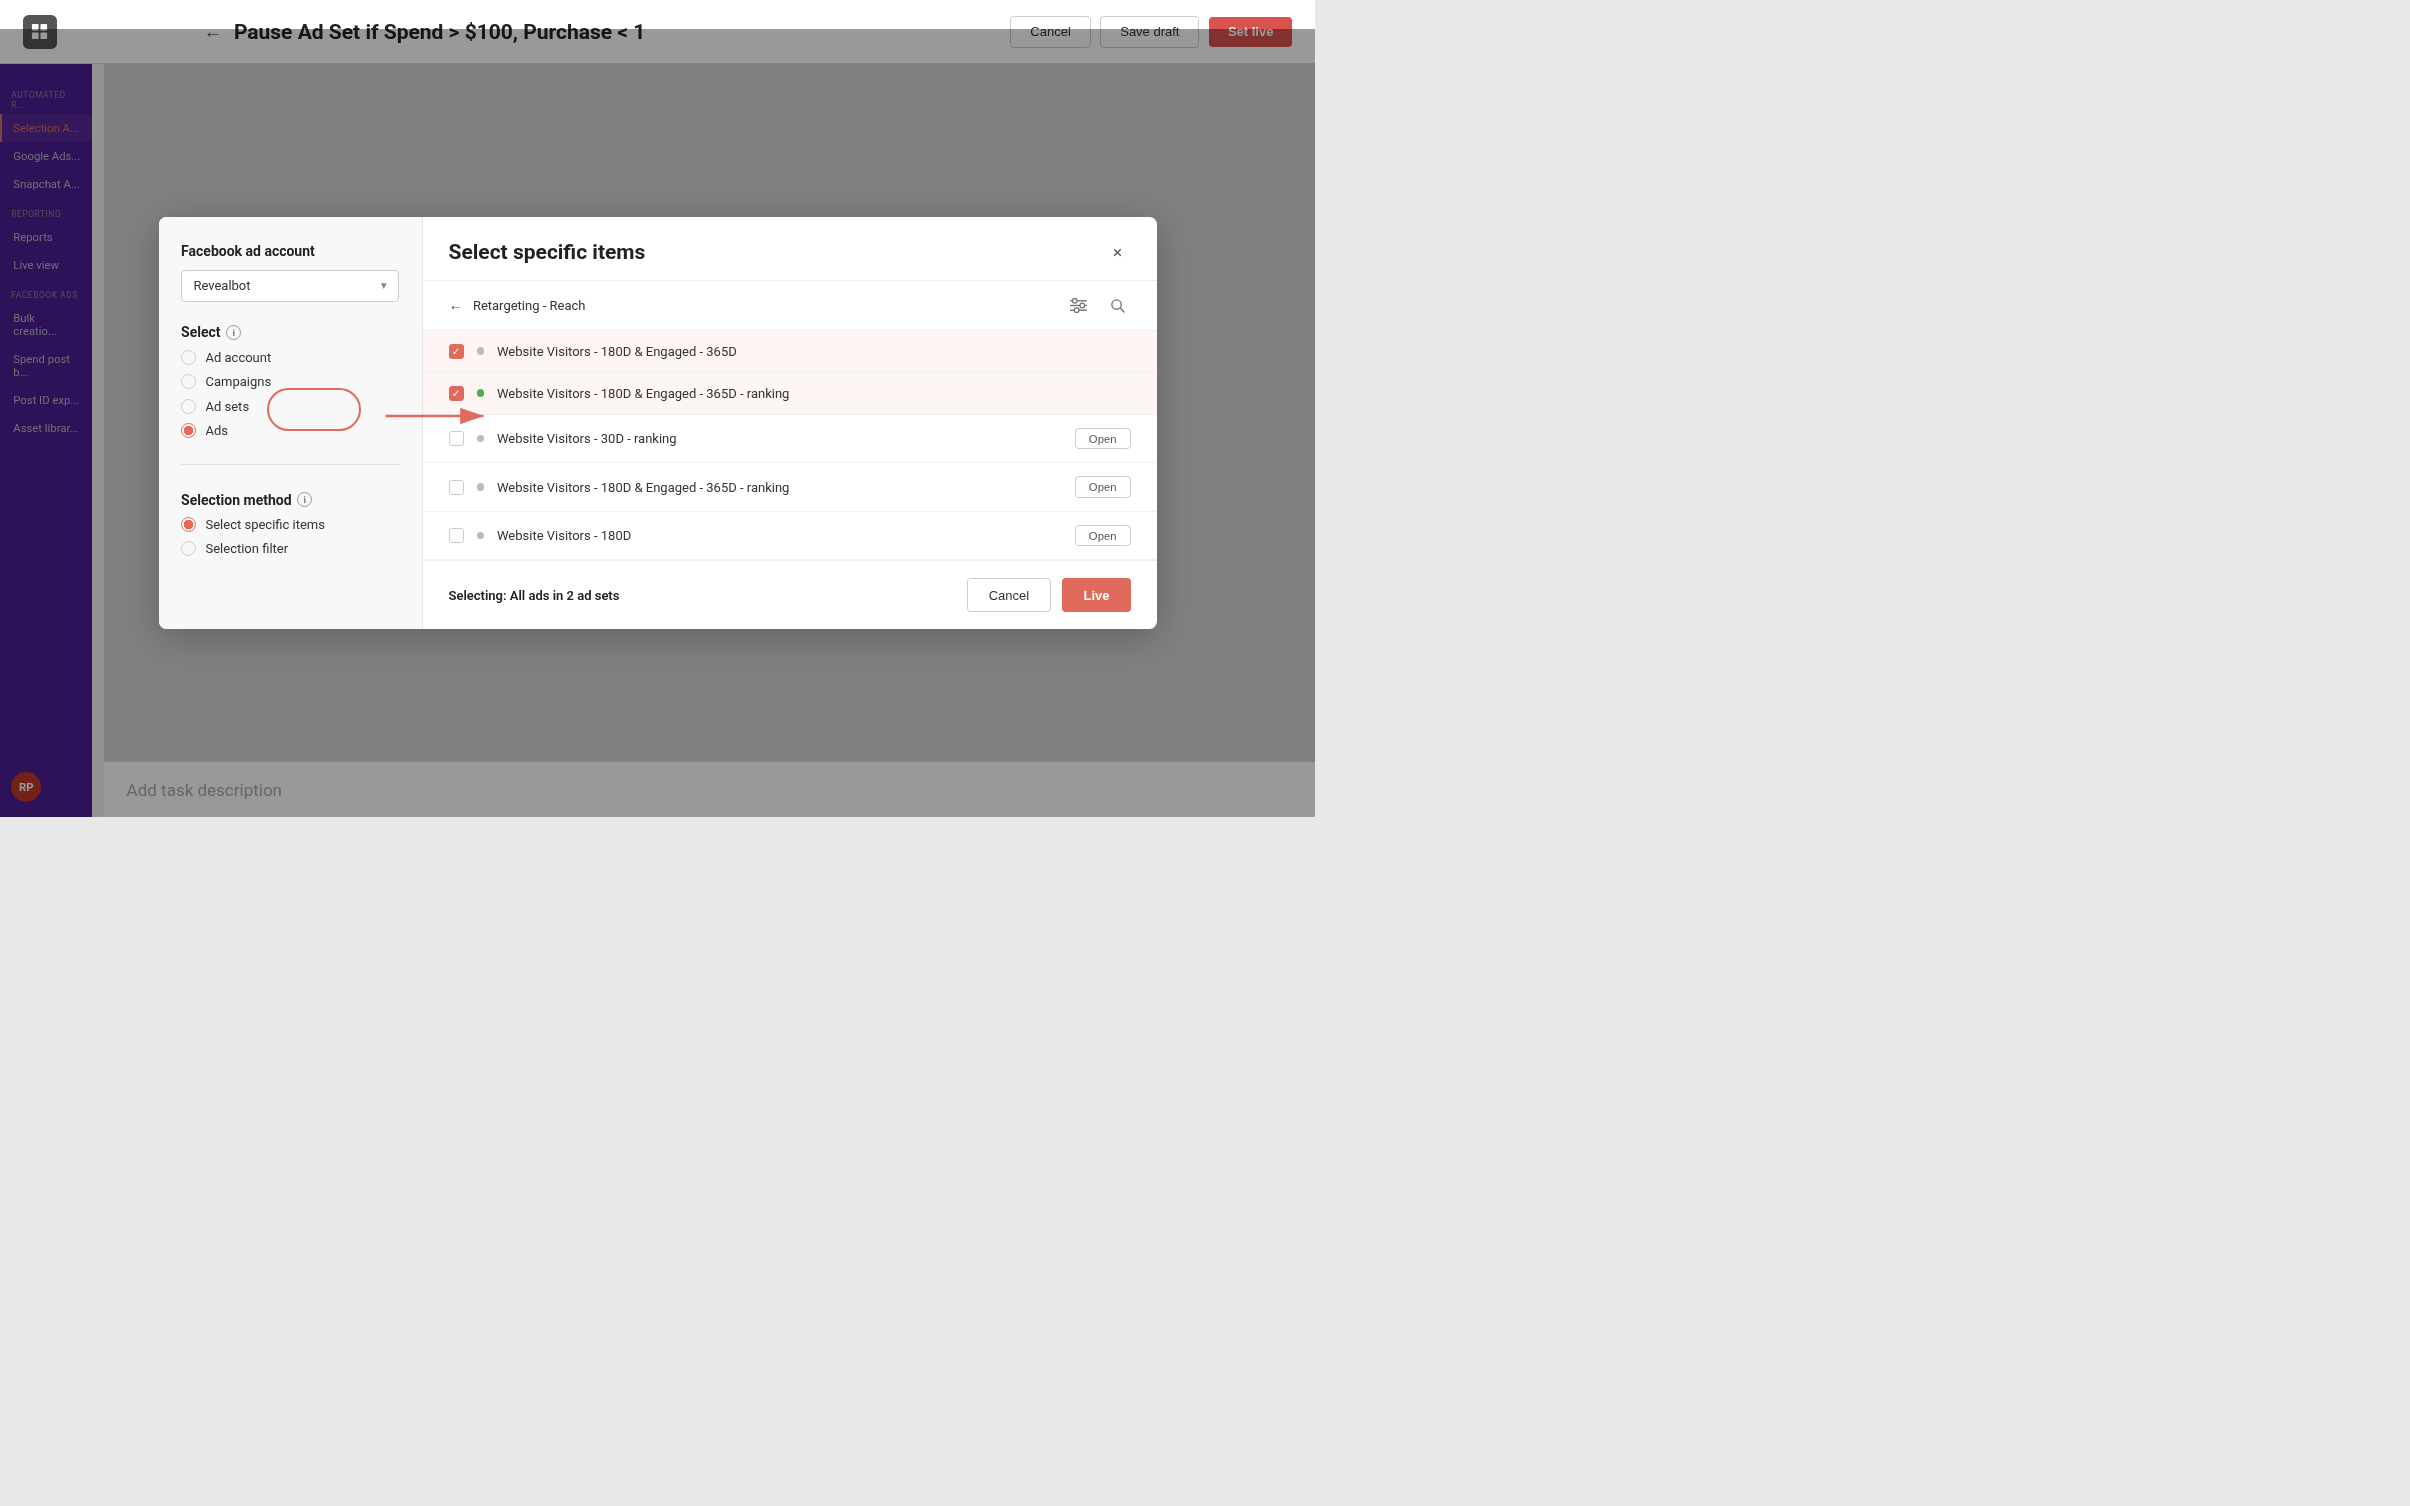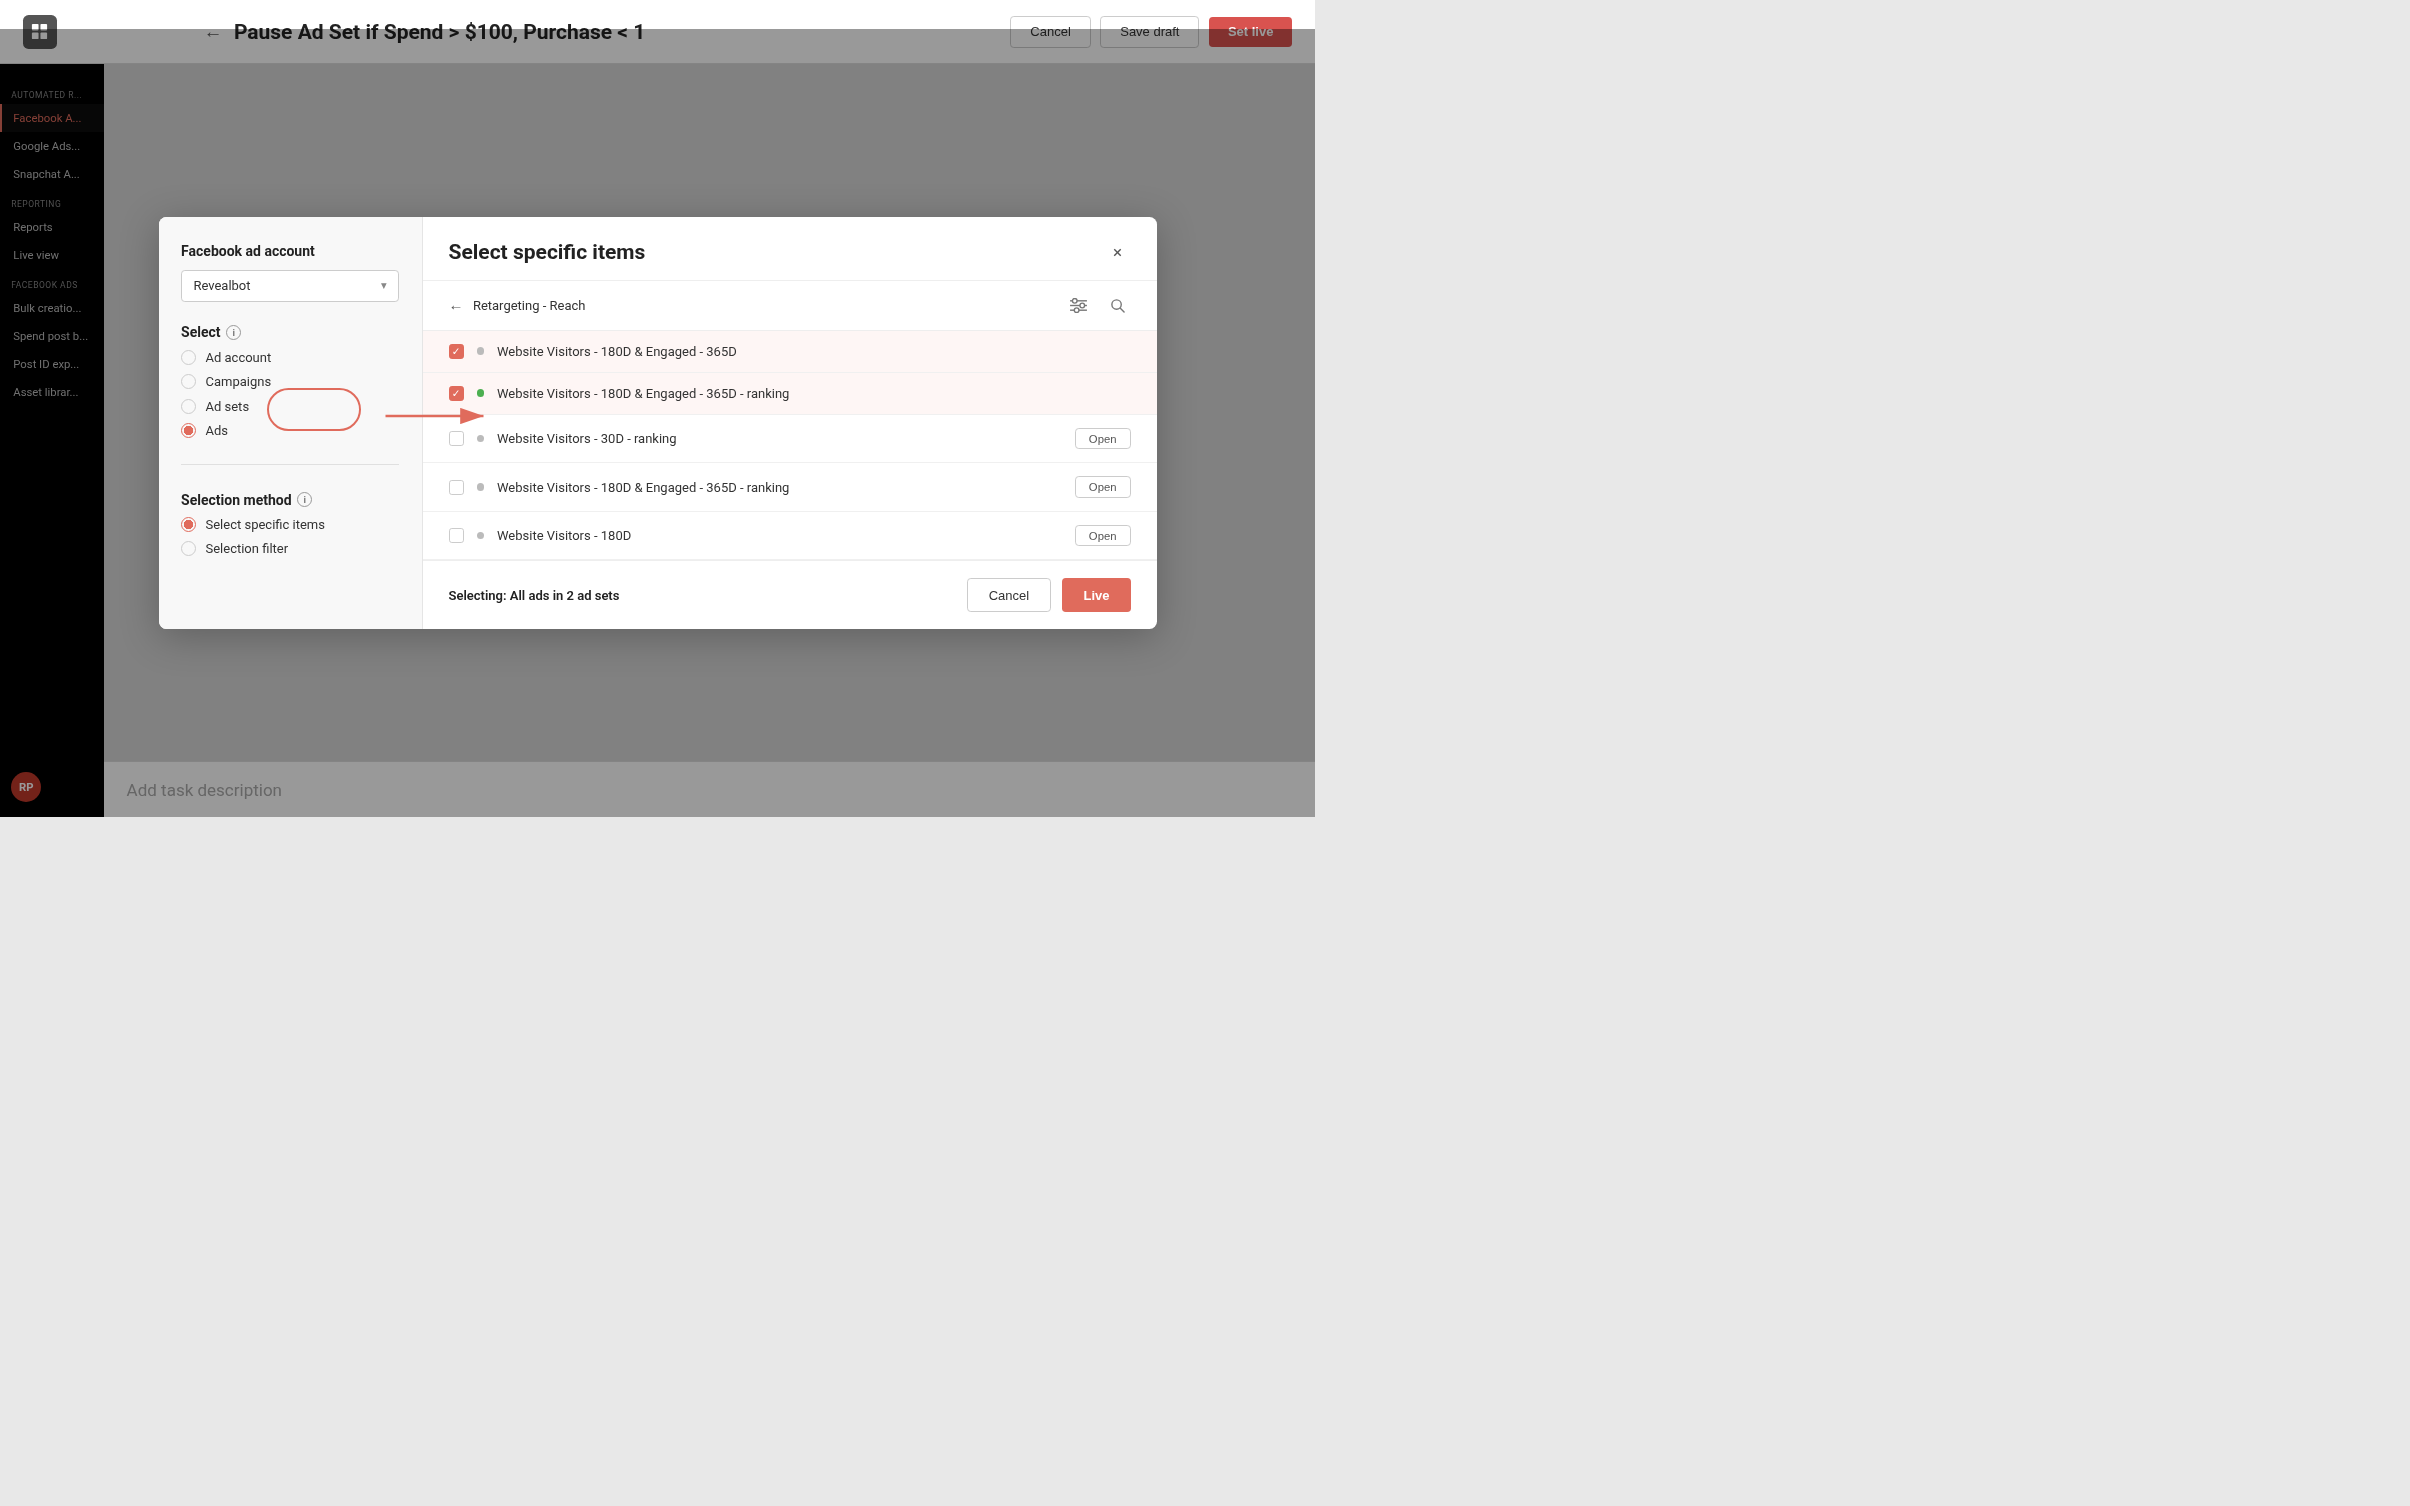--- a/index.html
+++ b/index.html
@@ -90,23 +90,23 @@
       cursor: pointer;
       color: white;
       font-weight: 600;
     }
 
     
     .sidebar {
       position: absolute;
       top: 64px;
       left: 0;
-      width: 104px;
+      width: 92px;
       bottom: 0;
-      background: #000000;
+      background: #4c1d95;
       display: flex;
       flex-direction: column;
       padding-top: 15px;
     }
     .sidebar-section-label {
       font-size: 8.5px;
       color: #888;
       padding: 11.3px 11.3px 3.8px 11.3px;
       text-transform: uppercase;
       letter-spacing: 0.5px;
@@ -465,21 +465,21 @@
     </div>
     <div class="header-actions">
       <button class="btn-cancel">Cancel</button>
       <button class="btn-save-draft">Save draft</button>
       <button class="btn-set-live">Set live</button>
     </div>
   </div>
 
   <div class="sidebar">
     <span class="sidebar-section-label">AUTOMATED R...</span>
-    <div class="sidebar-item active">Facebook A...</div>
+    <div class="sidebar-item active">Selection A...</div>
     <div class="sidebar-item">Google Ads...</div>
     <div class="sidebar-item">Snapchat A...</div>
     <span class="sidebar-section-label">REPORTING</span>
     <div class="sidebar-item">Reports</div>
     <div class="sidebar-item">Live view</div>
     <span class="sidebar-section-label">FACEBOOK ADS</span>
     <div class="sidebar-item">Bulk creatio...</div>
     <div class="sidebar-item">Spend post b...</div>
     <div class="sidebar-item">Post ID exp...</div>
     <div class="sidebar-item">Asset librar...</div>

